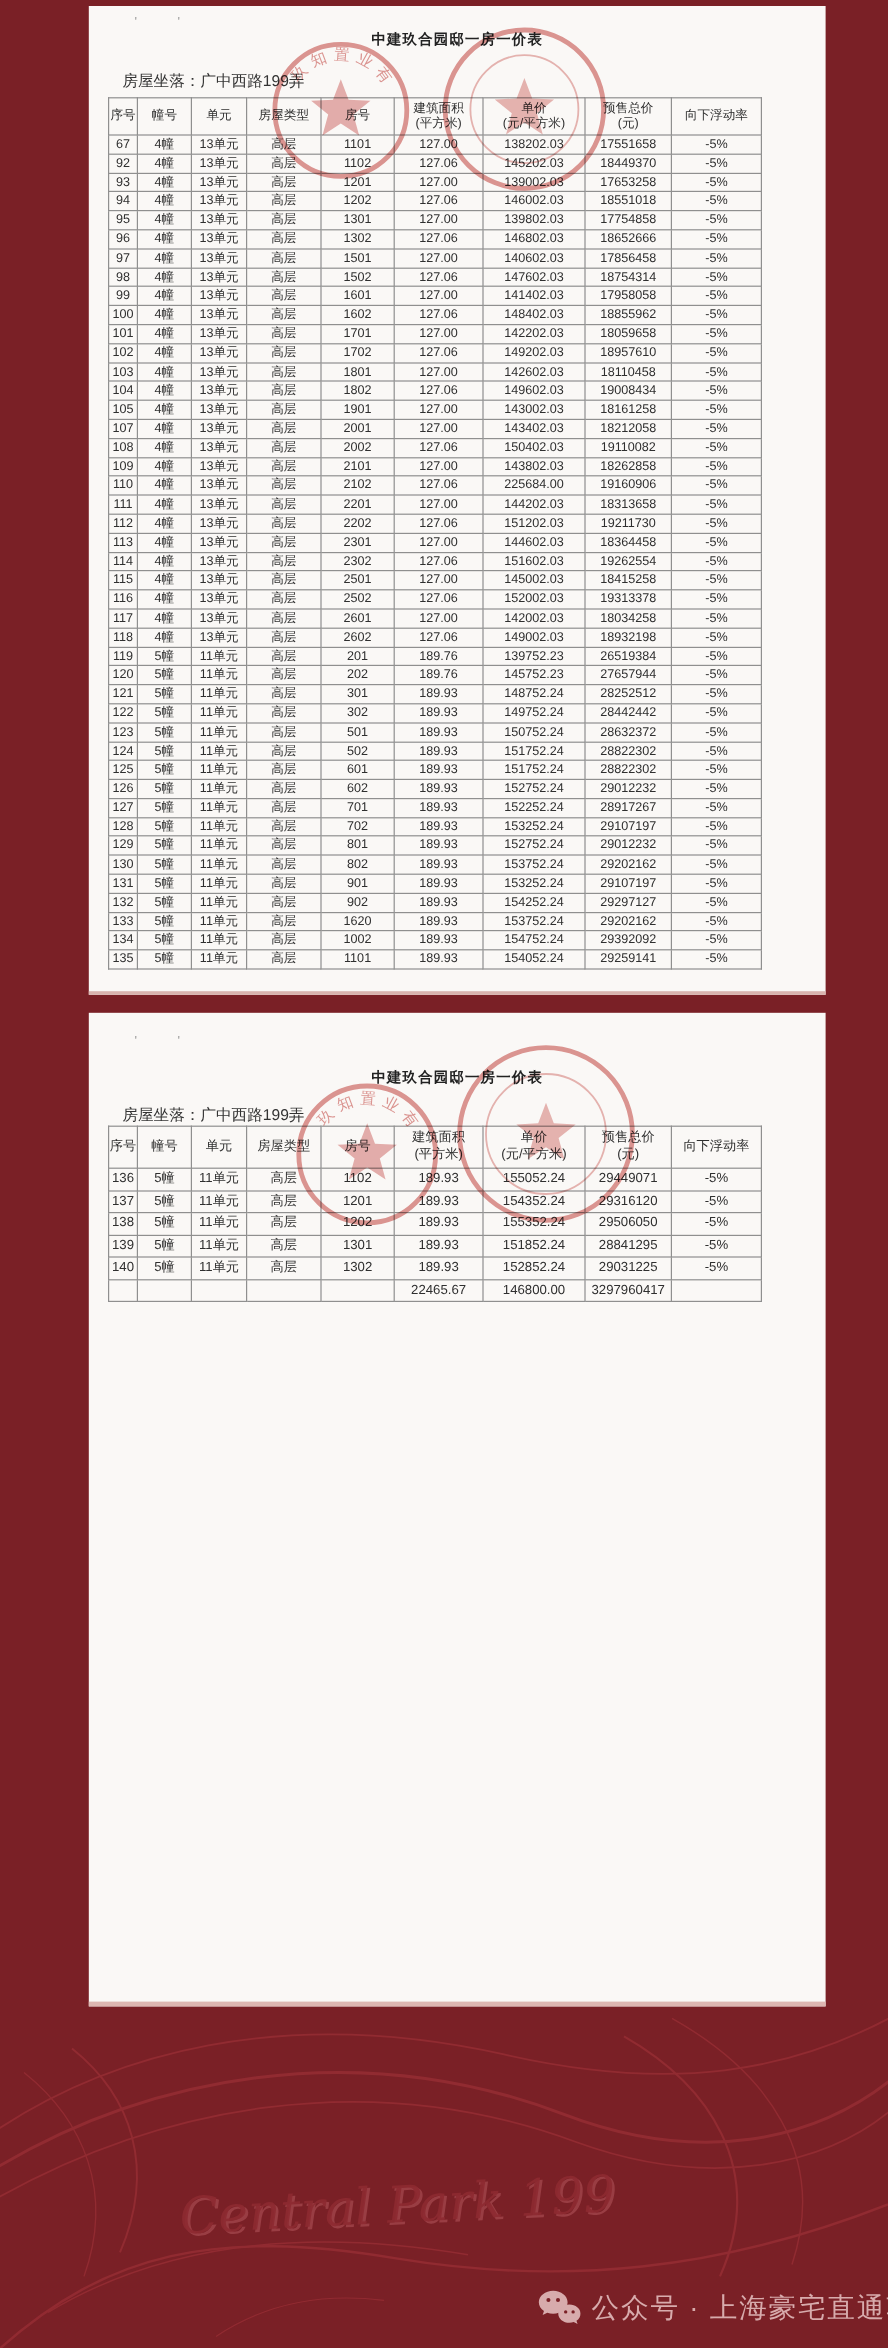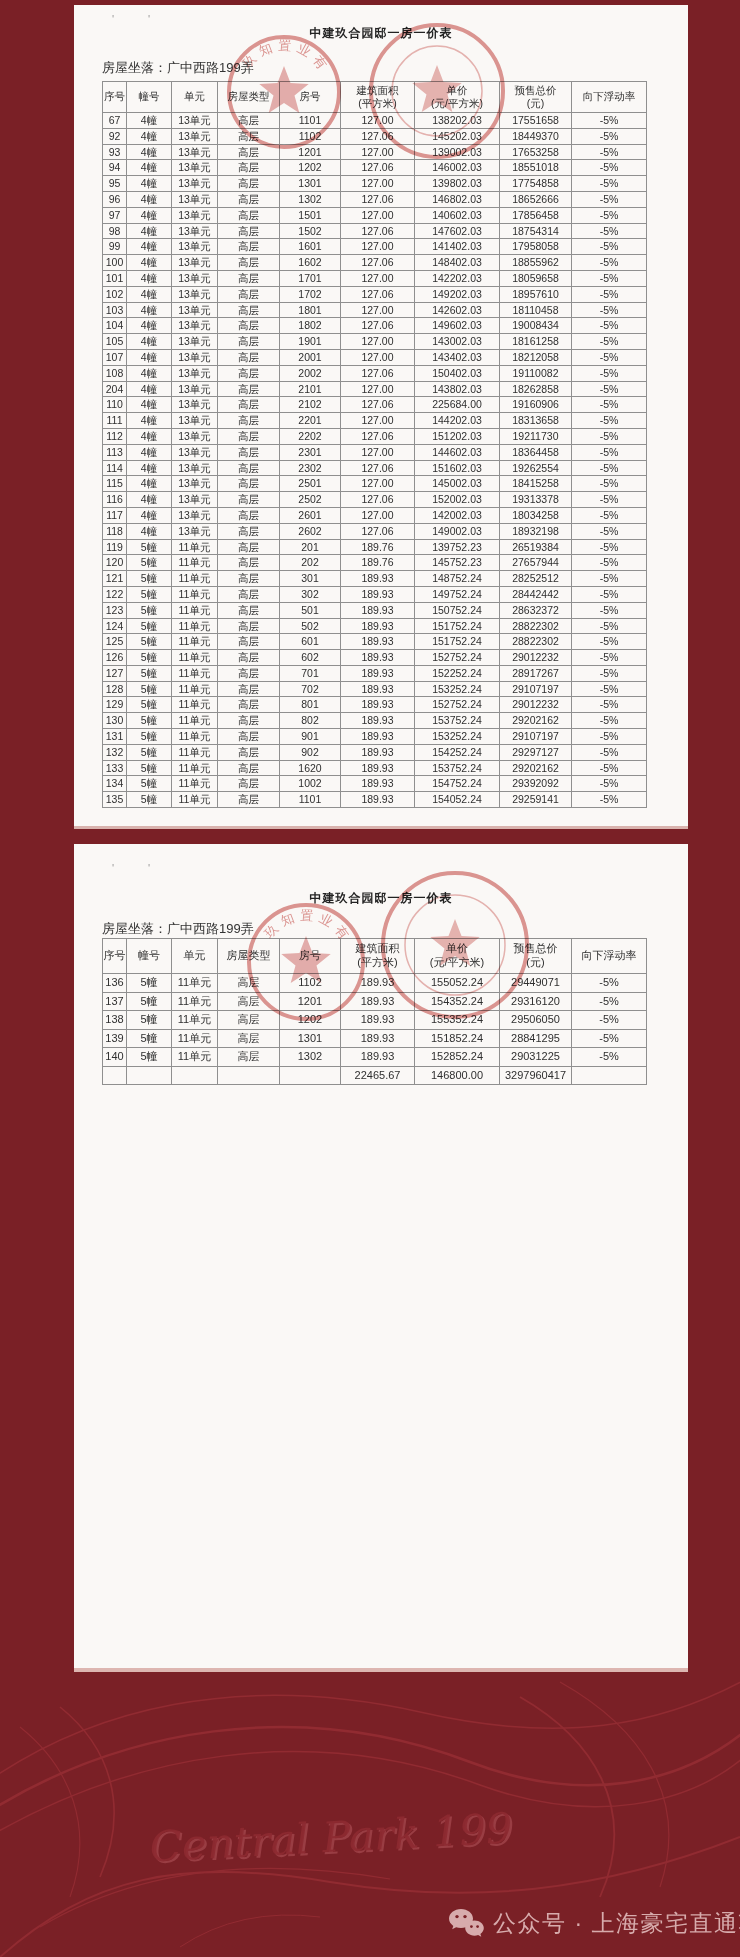--- a/index.html
+++ b/index.html
@@ -9,21 +9,21 @@
   #page1{top:5px;height:821px;border-bottom:3px solid #d9b3ae;}
   #page2{top:844px;height:824px;border-bottom:4px solid #ddb6b1;}
   .doc-title{position:absolute;left:0;width:100%;margin:0;text-align:center;
              font-size:12px;font-weight:bold;color:#222;letter-spacing:1px;z-index:3;}
   #page1 .doc-title{top:20px;} #page2 .doc-title{top:46px;}
   .location{position:absolute;left:28px;font-size:13px;color:#333;z-index:3;}
   #page1 .location{top:54px;} #page2 .location{top:76px;}
   .corner-mark{position:absolute;top:8px;font-size:11px;color:#9a9a9a;}
   #page2 .corner-mark{top:18px;}
   .mark-a{left:38px;} .mark-b{left:74px;}
-  table{position:absolute;left:28px;width:544px;border-collapse:collapse;table-layout:fixed;z-index:2;}
+  table{position:absolute;left:16px;width:544px;border-collapse:collapse;table-layout:fixed;z-index:2;}
   #page1 table{top:76px;} #page2 table{top:94px;}
   th,td{border:1px solid #8f8f8f;color:#2f2f2f;text-align:center;padding:0;overflow:hidden;}
   th{font-weight:normal;font-size:10.5px;line-height:1.25;white-space:pre-line;height:30px;background:transparent;}
   #page1 td{font-size:10.5px;height:14.8px;line-height:14.8px;}
   #page2 th{height:34px;font-size:11px;}
   #page2 td{font-size:11px;height:17.5px;line-height:17.5px;}
   .seal{position:absolute;pointer-events:none;mix-blend-mode:multiply;opacity:.55;z-index:4;}
   #seal-p1-left{left:135px;top:12px;} #seal-p1-right{left:283px;top:6px;}
   #seal-p2-left{left:157px;top:43px;} #seal-p2-right{left:296px;top:16px;}
   #bg-art{position:absolute;left:0;top:1667px;width:740px;height:290px;}
@@ -266,21 +266,21 @@
             <td>4幢</td>
             <td>13单元</td>
             <td>高层</td>
             <td>2002</td>
             <td>127.06</td>
             <td>150402.03</td>
             <td>19110082</td>
             <td>-5%</td>
           </tr>
           <tr>
-            <td>204</td>
+            <td>109</td>
             <td>4幢</td>
             <td>13单元</td>
             <td>高层</td>
             <td>2101</td>
             <td>127.00</td>
             <td>143802.03</td>
             <td>18262858</td>
             <td>-5%</td>
           </tr>
           <tr>

